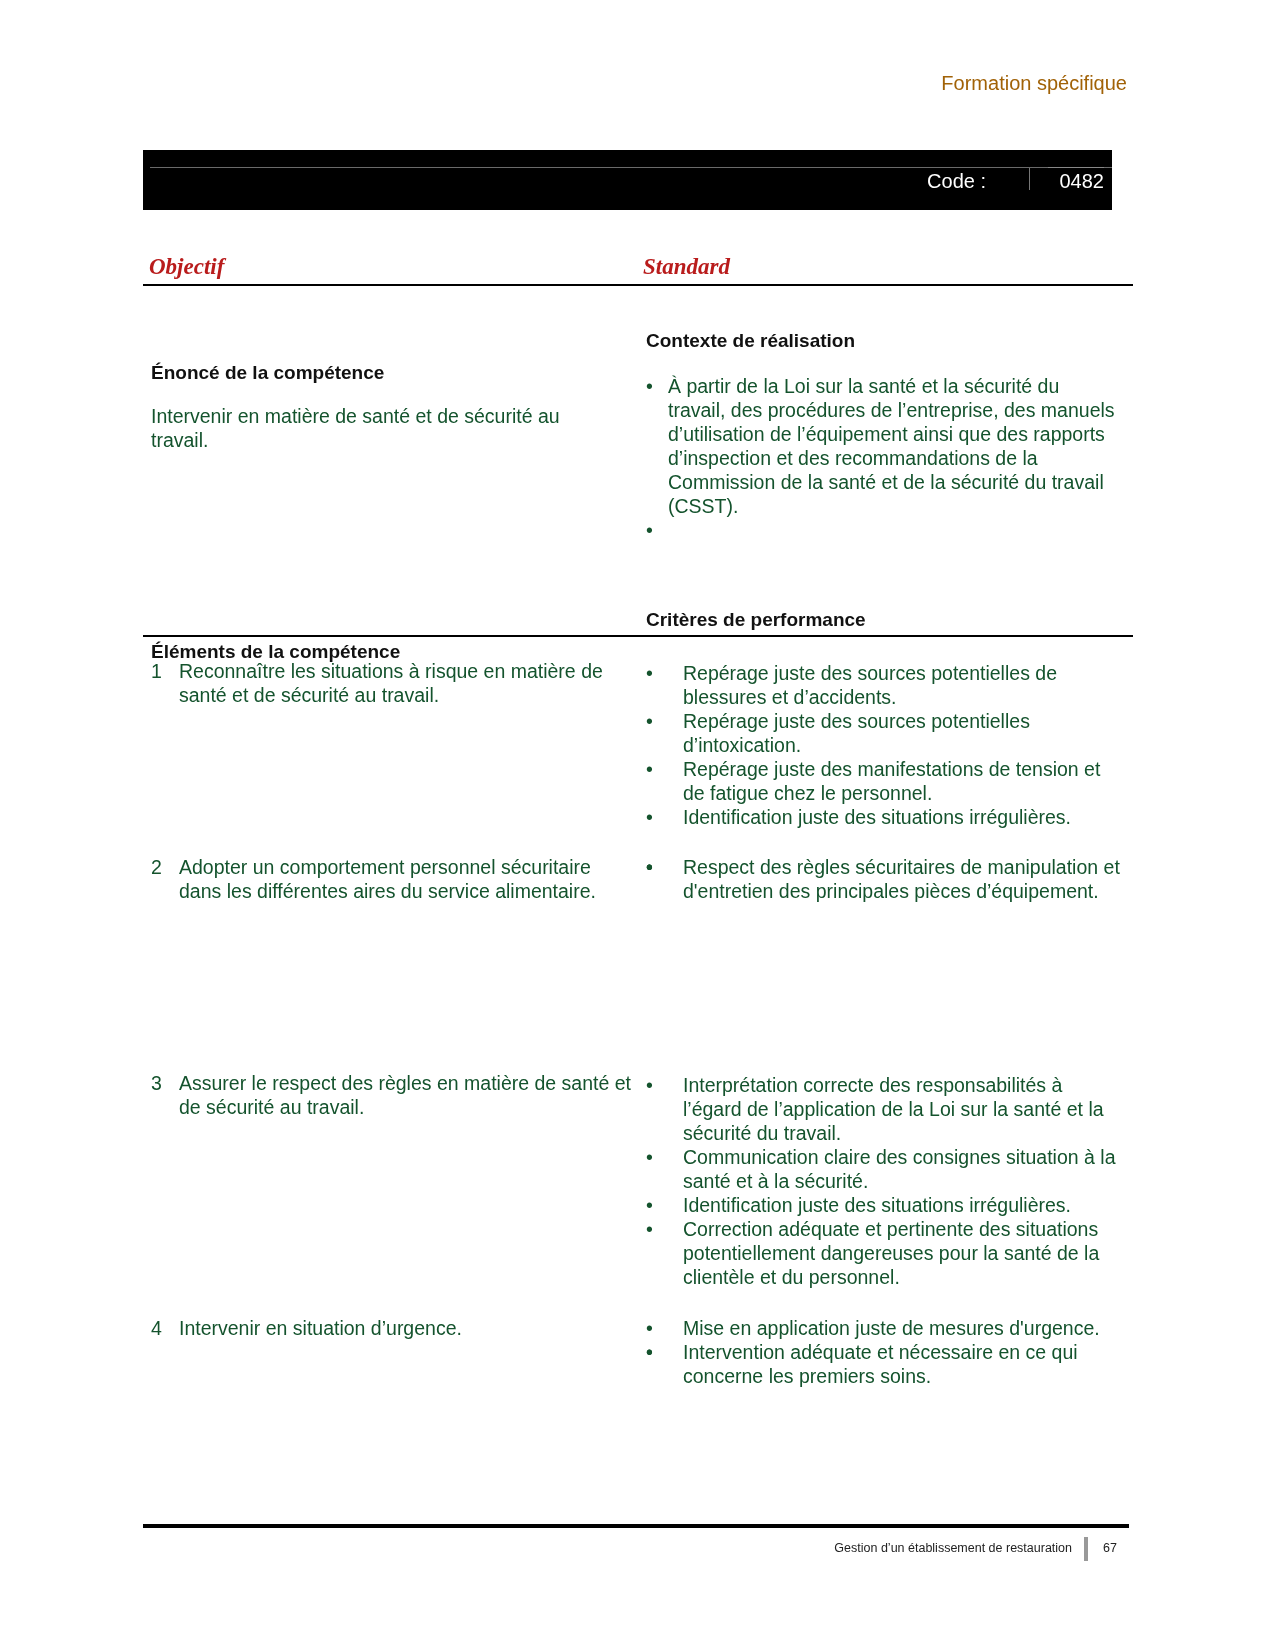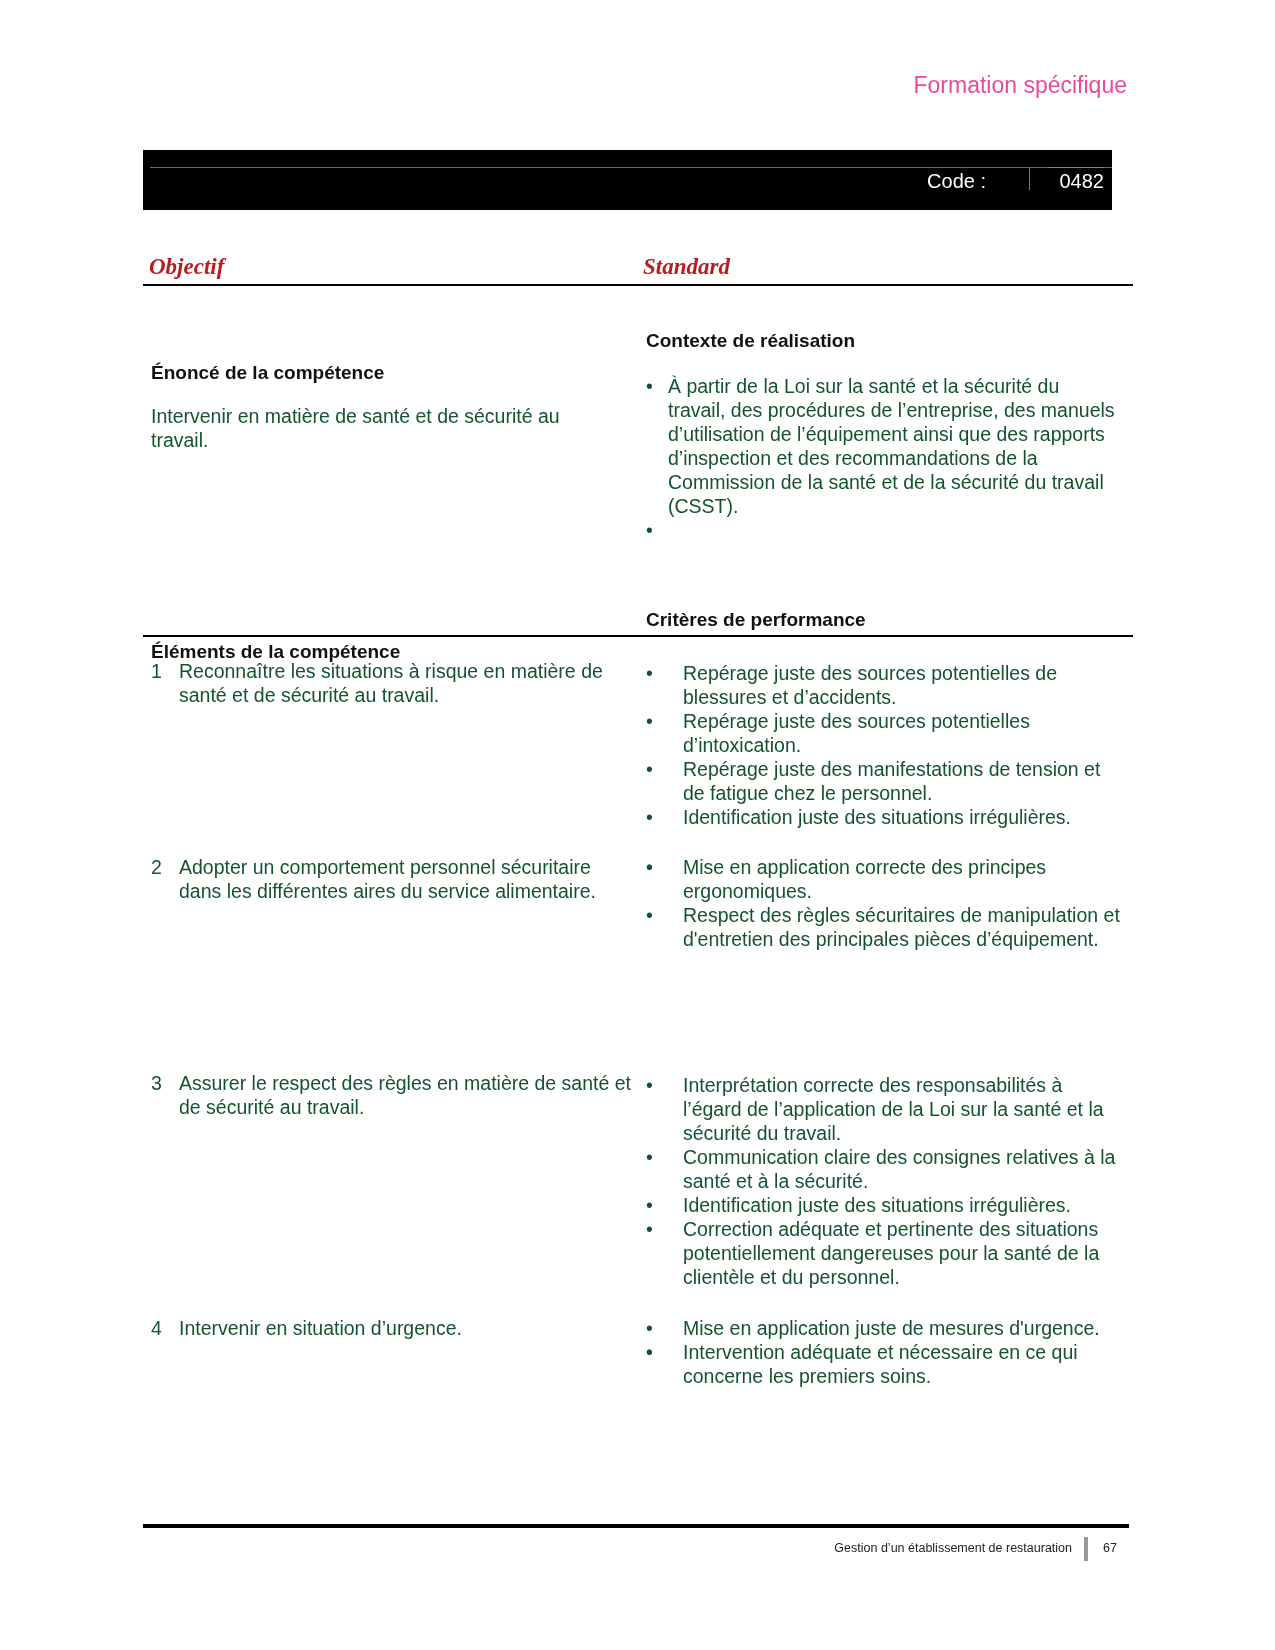--- a/index.html
+++ b/index.html
@@ -1,19 +1,19 @@
 <!DOCTYPE html>
 <html><head>
 <meta charset="utf-8">
 <style>
   html, body { margin:0; padding:0; background:#ffffff; }
   body { width:1275px; height:1650px; position:relative; overflow:hidden;
          font-family:"Liberation Sans", sans-serif; color:#111; }
   .abs { position:absolute; }
-  .running-head { right:148px; top:72px; font-size:23px; color:#ec4899;text-align:right; }
+  .running-head { right:148px; top:72px; font-size:20px; color:#a16207;text-align:right; }
   .code-bar { left:143px; top:150px; width:969px; height:60px; background:#000; }
   .code-bar .rule { position:absolute; left:7px; right:0; top:17px; height:1px; background:#6a6a6a; }
   .code-bar .rule2 { position:absolute; left:905px; right:8px; top:17px; height:1px; background:#888; }
   .code-bar .code-label { position:absolute; right:126px; top:20px; font-size:20px; color:#fff; }
   .code-bar .sep { position:absolute; left:886px; top:18px; width:1px; height:22px; background:#777; }
   .code-bar .code-value { position:absolute; right:8px; top:20px; font-size:20px; color:#fff; }
   .sec-head { top:254px; font-family:Liberation Serif, serif; font-weight:bold; font-style:italic; font-size:23px; color:#b91c1c; }
   .rule-thick { left:143px; width:990px; height:2px; background:#000; }
   .sub-head { font-size:19px; font-weight:bold; color:#111; }
   .body-text { font-size:19.5px; line-height:24px; color:#14532d; }
@@ -78,33 +78,33 @@
   </ul>
 </div>
 
 <div class="elem body-text" style="top:855px;">
   <span class="num">2</span>
   <span class="txt">Adopter un comportement personnel sécuritaire dans les différentes aires du service alimentaire.</span>
 </div>
 <div class="abs body-text right-col" style="top:855px;">
   <ul class="crit">
     <li><span class="bullet">•</span></li>
-    <li><span class="bullet">•</span><span>Mise en application correcte des principes ergonomiques.</span></li>
+    <li><span class="bullet">•</span></li>
     <li><span class="bullet">•</span><span>Respect des règles sécuritaires de manipulation et d'entretien des principales pièces d’équipement.</span></li>
   </ul>
 </div>
 
 <div class="elem body-text" style="top:1071px;">
   <span class="num">3</span>
   <span class="txt">Assurer le respect des règles en matière de santé et de sécurité au travail.</span>
 </div>
 <div class="abs body-text right-col" style="top:1073px;">
   <ul class="crit">
     <li><span class="bullet">•</span><span>Interprétation correcte des responsabilités à l’égard de l’application de la Loi sur la santé et la sécurité du travail.</span></li>
-    <li><span class="bullet">•</span><span>Communication claire des consignes relatives à la santé et à la sécurité.</span></li>
+    <li><span class="bullet">•</span><span>Communication claire des consignes situation à la santé et à la sécurité.</span></li>
     <li><span class="bullet">•</span><span>Identification juste des situations irrégulières.</span></li>
     <li><span class="bullet">•</span><span>Correction adéquate et pertinente des situations potentiellement dangereuses pour la santé de la clientèle et du personnel.</span></li>
   </ul>
 </div>
 
 <div class="elem body-text" style="top:1316px;">
   <span class="num">4</span>
   <span class="txt">Intervenir en situation d’urgence.</span>
 </div>
 <div class="abs body-text right-col" style="top:1316px;">

